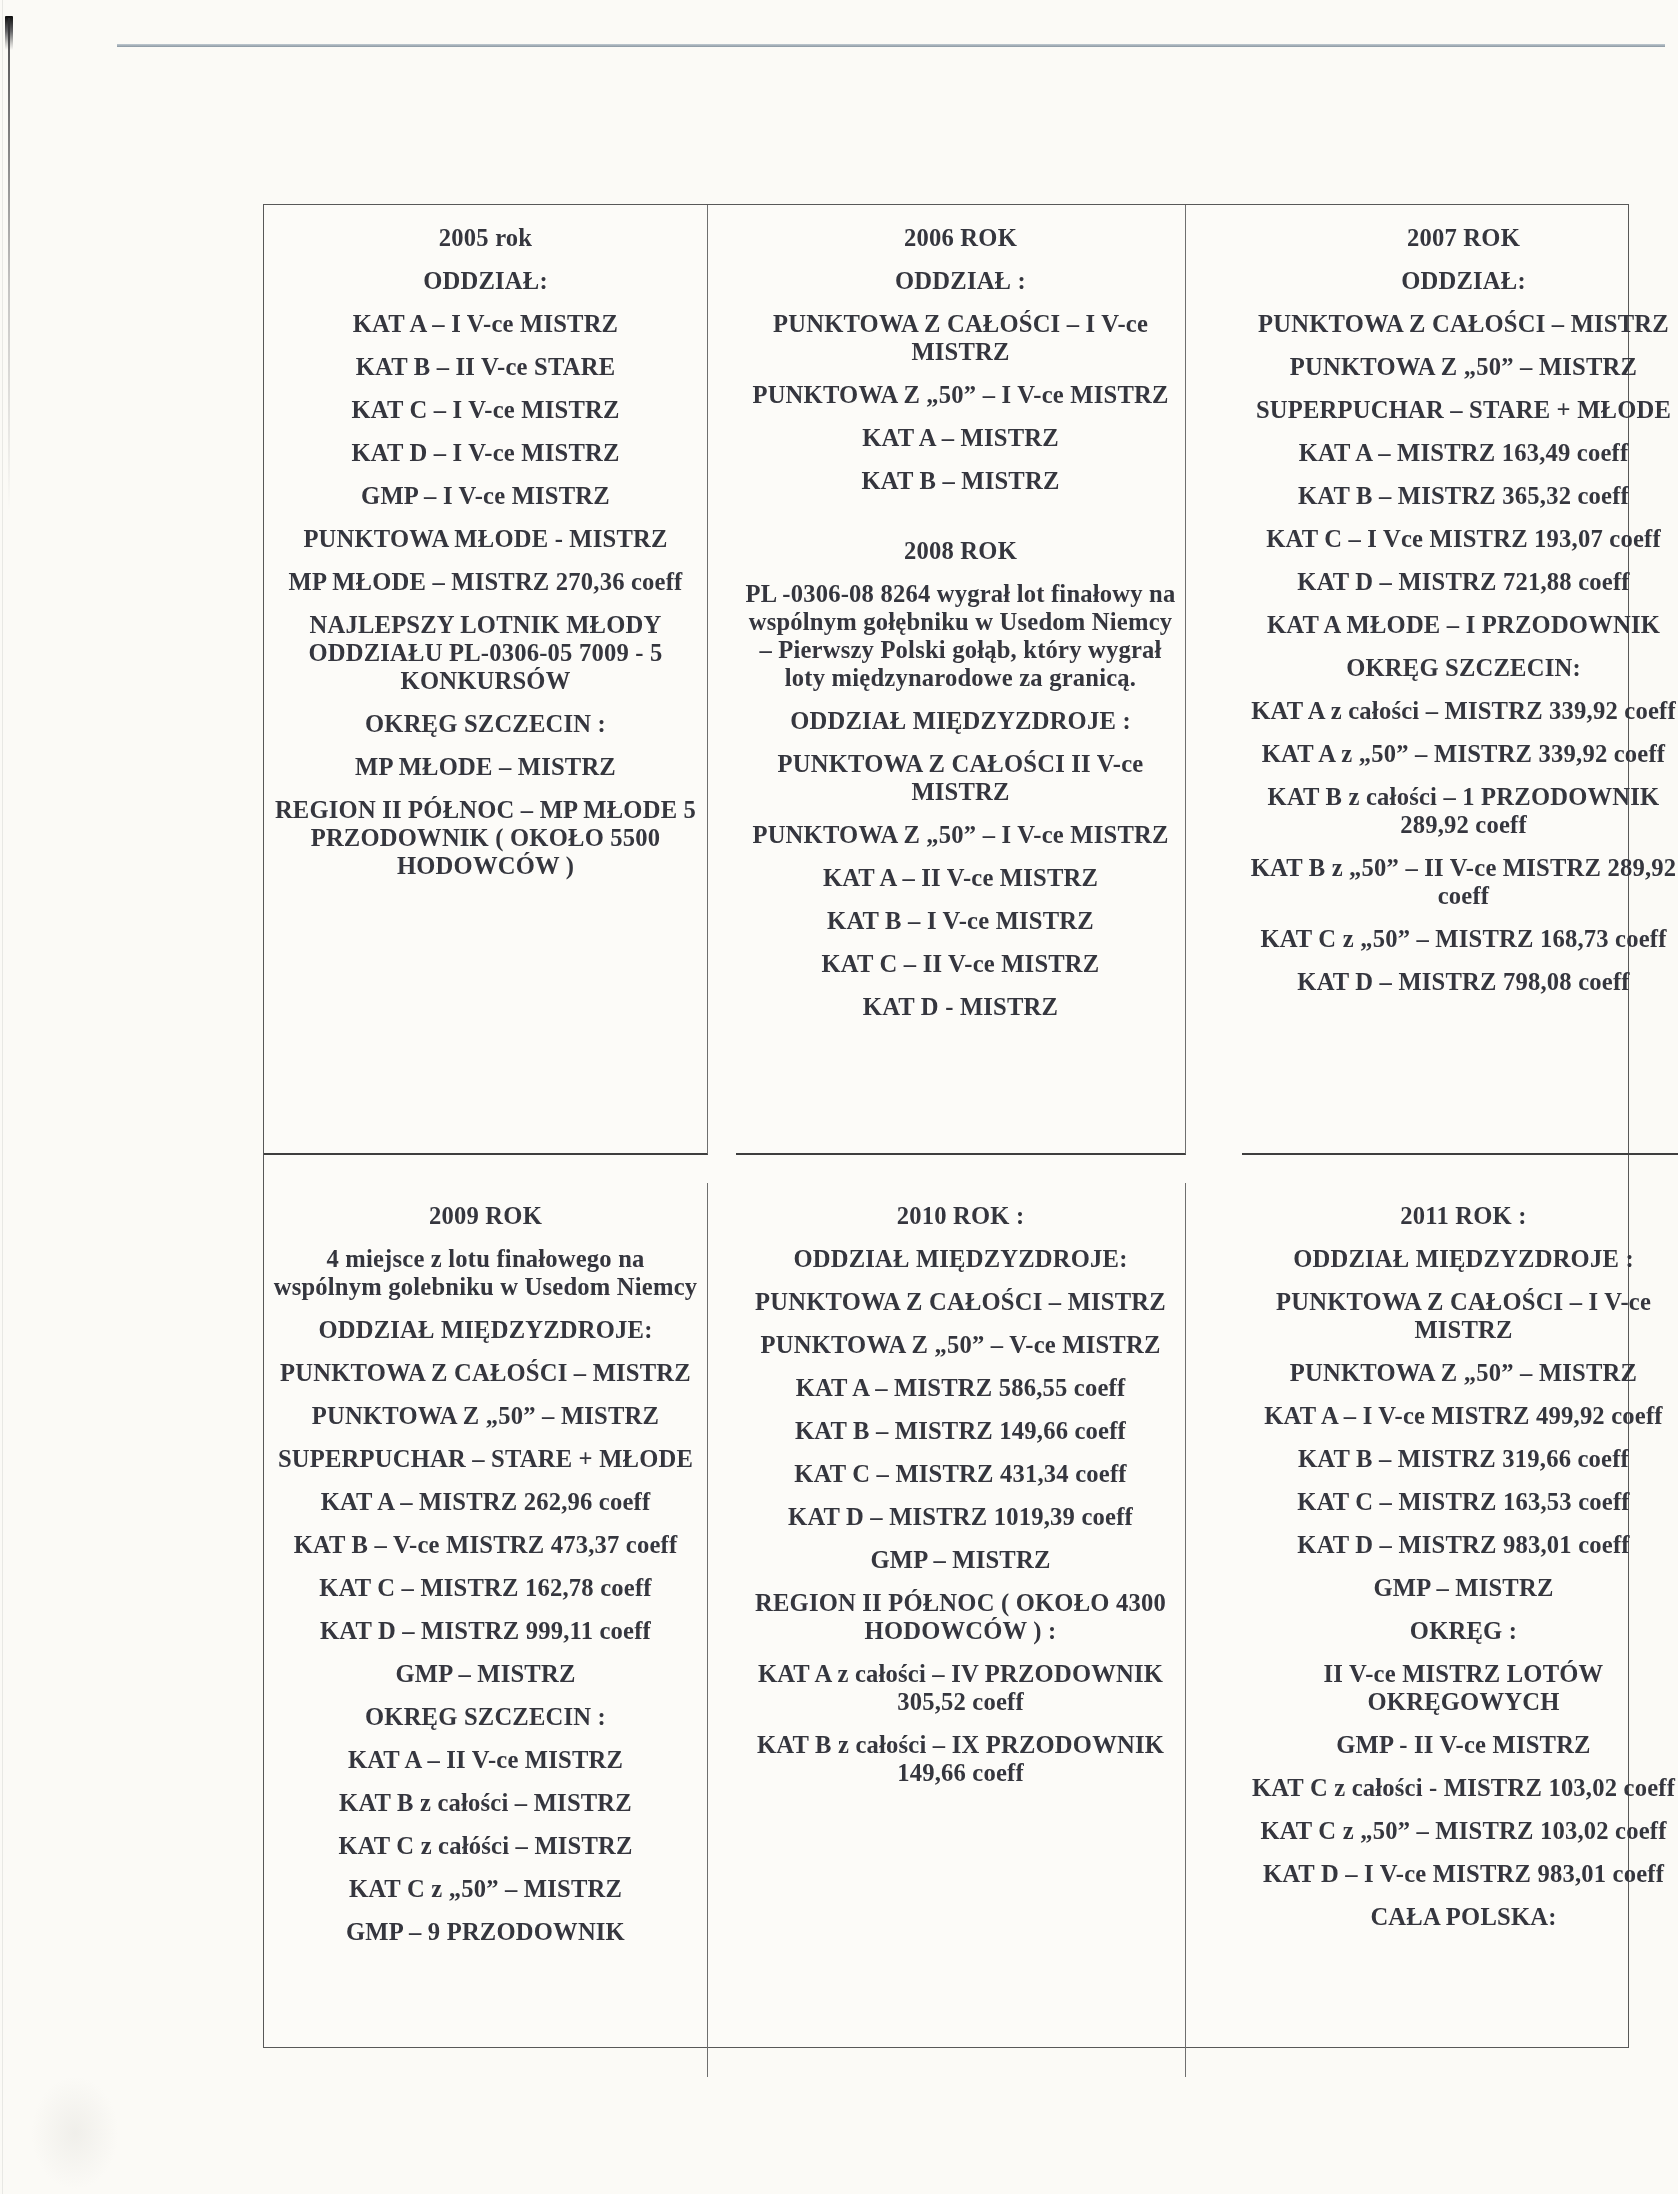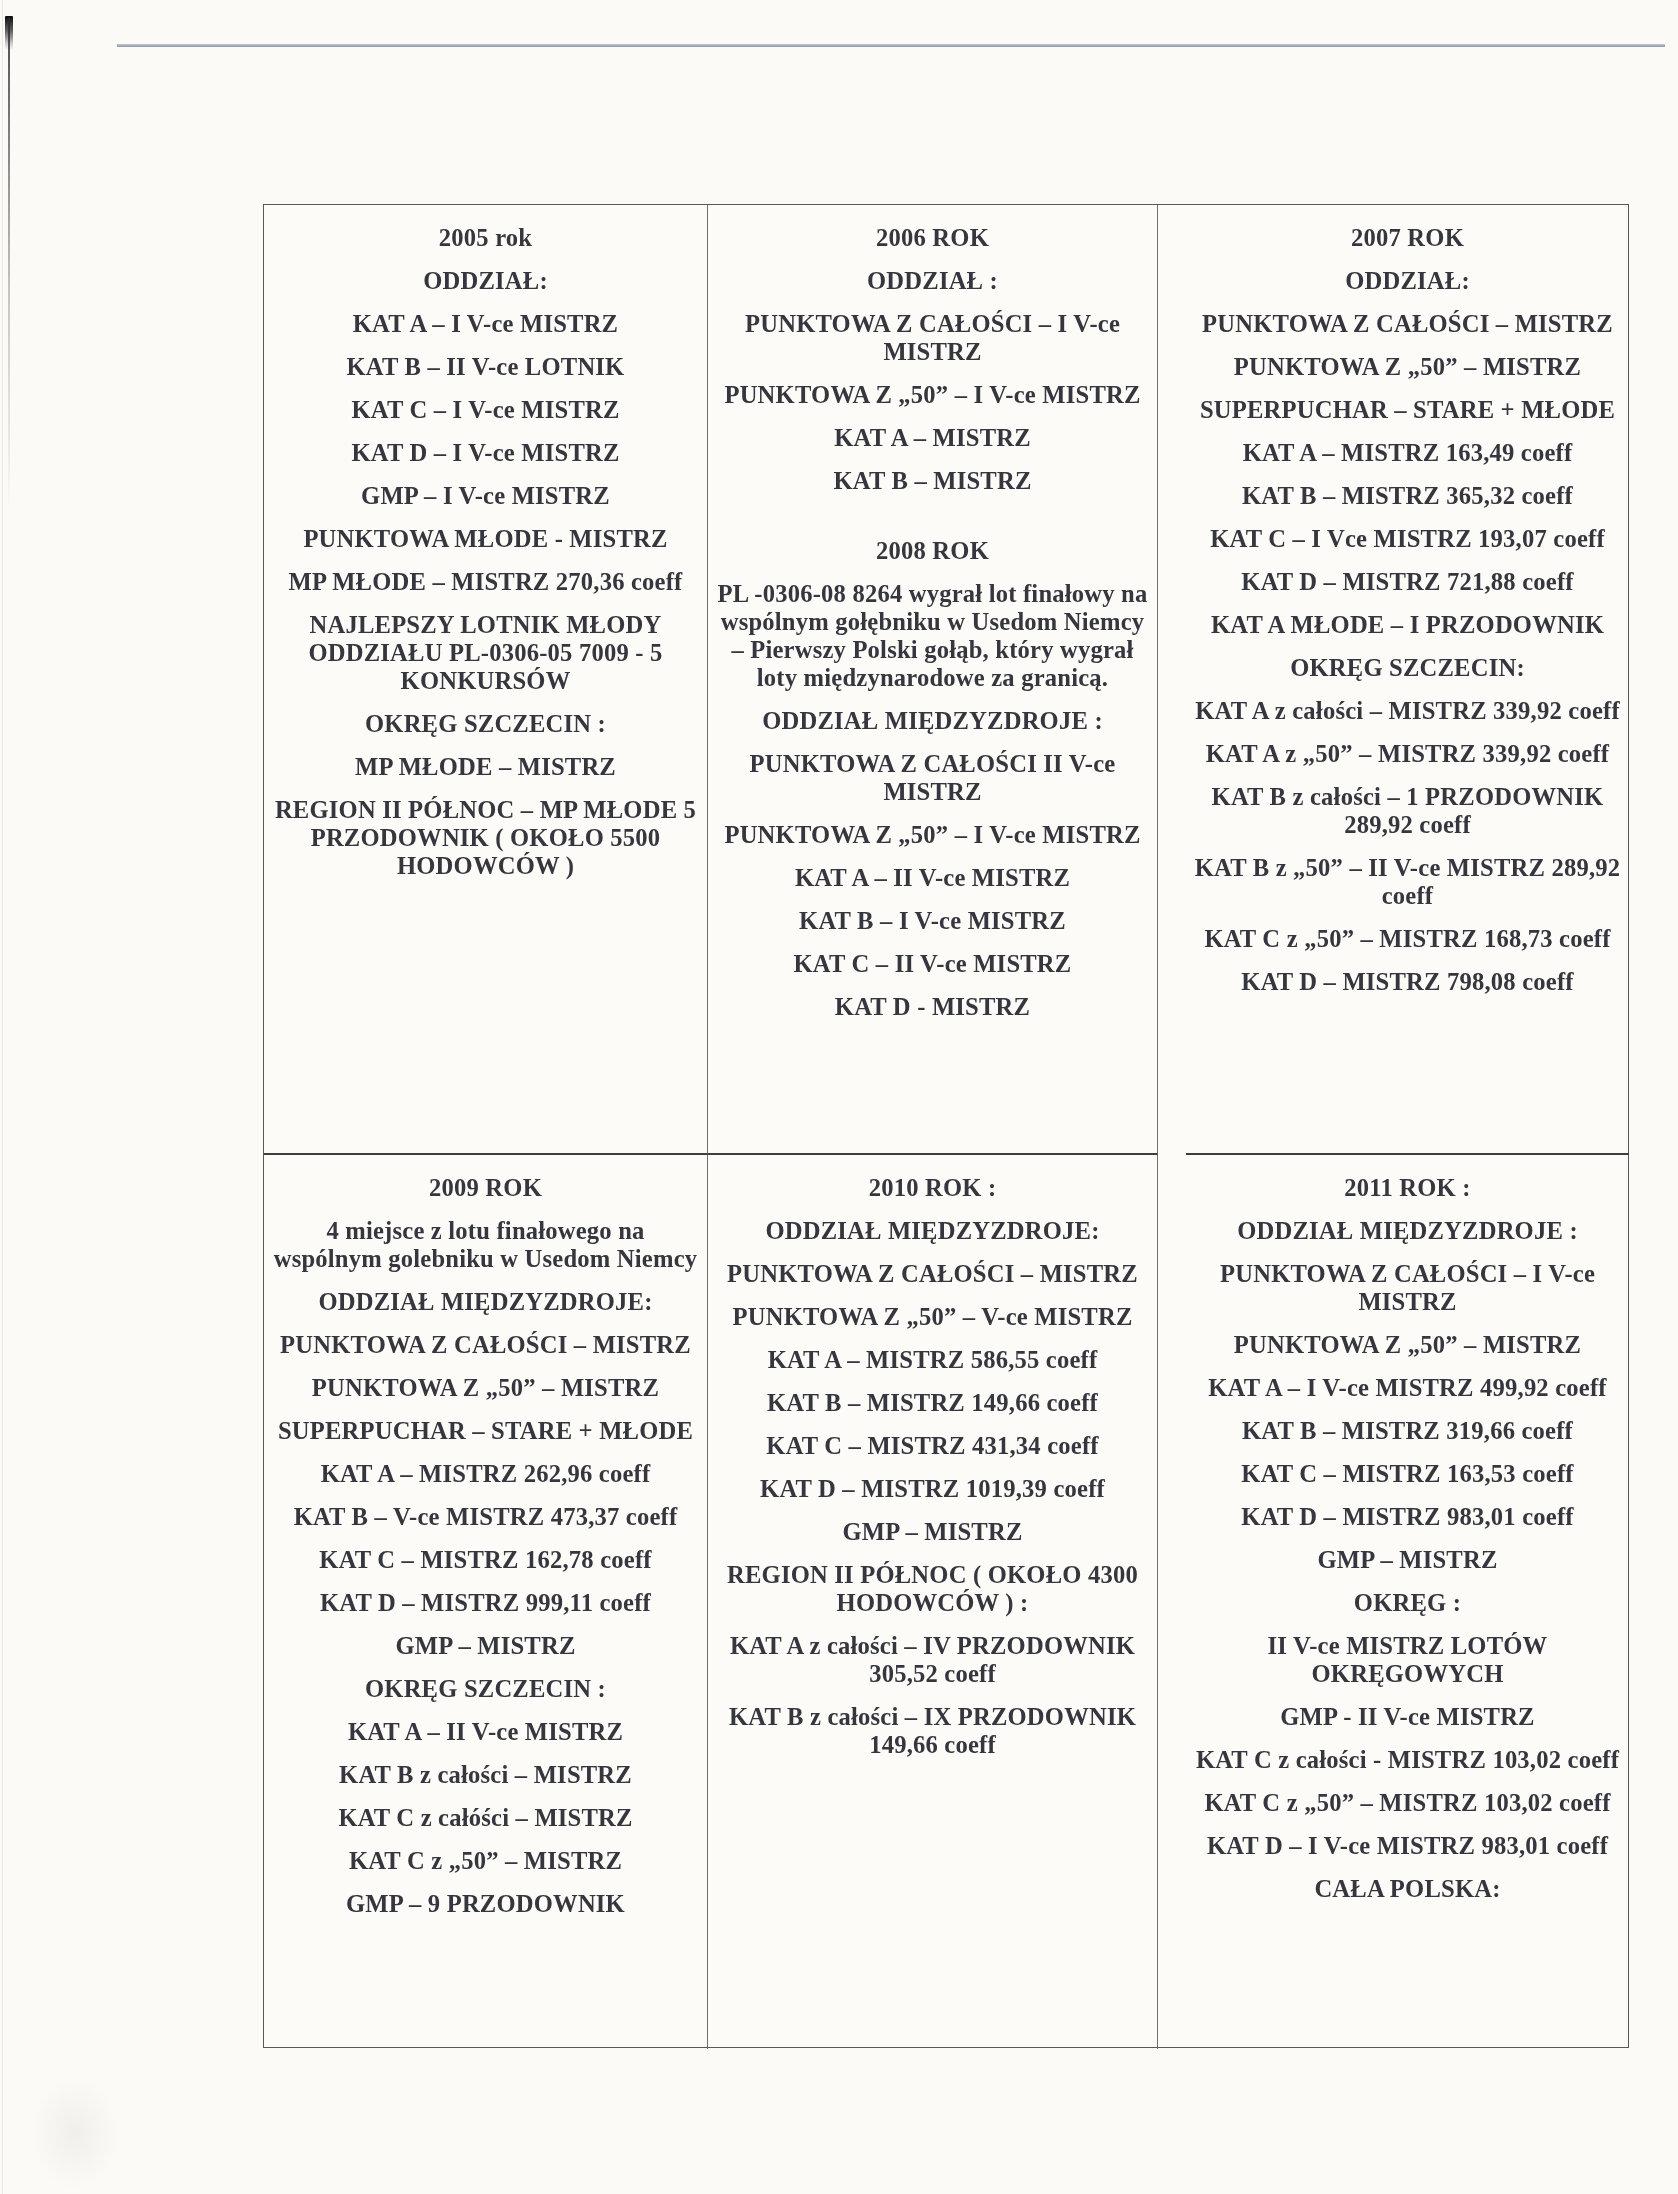--- a/index.html
+++ b/index.html
@@ -36,20 +36,21 @@
 
   
   .award-table{
     position:absolute;left:263px;top:204px;width:1366px;height:1844px;
     display:grid;
     grid-template-columns:444px 450px 471px;
     grid-template-rows:950px 894px;
     border:1.8px solid #585858;
     box-sizing:border-box;
     background:#fcfbf8;
+    gap:28px;
   }
   .cell{
     box-sizing:border-box;
     padding:4.4px 5.3px;
     text-align:center;
     border-right:1.3px solid #6f6f6f;
     overflow:hidden;
   }
   .cell.last-col{border-right:none;margin-left:28px;}
   .cell.row1{border-bottom:2.2px solid #3e3e3e;}
@@ -70,21 +71,21 @@
   <div class="topline"></div>
   <div class="corner-mark"></div>
   <div class="edge-line"></div>
   <div class="edge-fold"></div>
 
   <div class="award-table">
     <div class="cell row1">
         <p class="line">2005 rok</p>
         <p class="line">ODDZIAŁ:</p>
         <p class="line">KAT A – I V-ce MISTRZ</p>
-        <p class="line">KAT B – II V-ce LOTNIK</p>
+        <p class="line">KAT B – II V-ce STARE</p>
         <p class="line">KAT C – I V-ce MISTRZ</p>
         <p class="line">KAT D – I V-ce MISTRZ</p>
         <p class="line">GMP – I V-ce MISTRZ</p>
         <p class="line">PUNKTOWA MŁODE - MISTRZ</p>
         <p class="line">MP MŁODE – MISTRZ 270,36 coeff</p>
         <p class="line">NAJLEPSZY LOTNIK MŁODY ODDZIAŁU PL-0306-05 7009 - 5 KONKURSÓW</p>
         <p class="line">OKRĘG SZCZECIN :</p>
         <p class="line">MP MŁODE – MISTRZ</p>
         <p class="line">REGION II PÓŁNOC – MP MŁODE 5 PRZODOWNIK ( OKOŁO 5500 HODOWCÓW )</p>
       </div>

